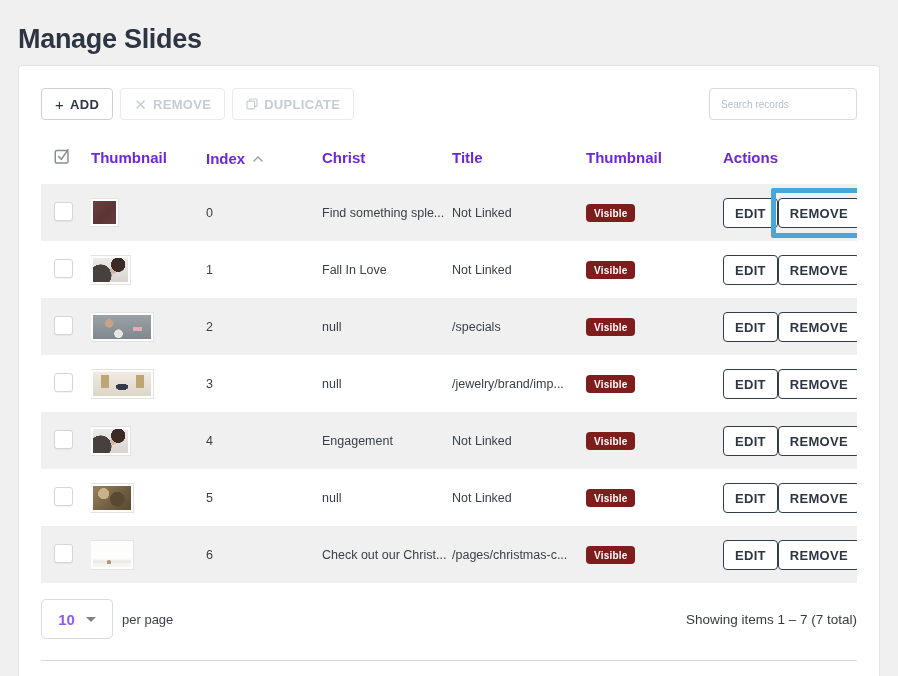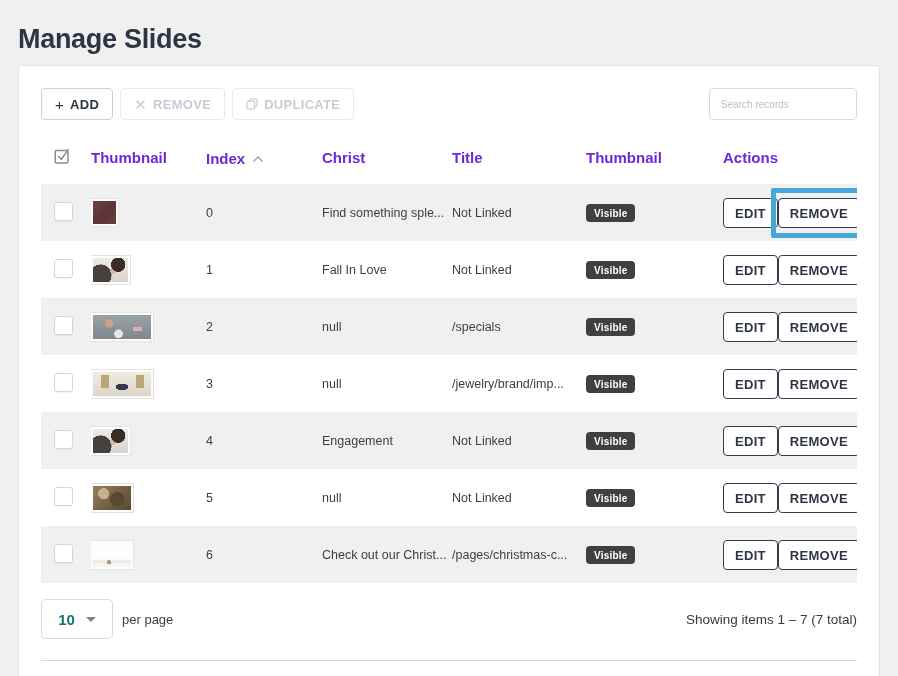--- a/index.html
+++ b/index.html
@@ -86,21 +86,21 @@
       linear-gradient(180deg,#f0ebe3,#dcd5c9); }
   .t5 { width: 42px; height: 28px; background:
       radial-gradient(circle at 28% 32%, #c9b189 0 17%, rgba(0,0,0,0) 18%),
       radial-gradient(circle at 64% 55%, #594932 0 26%, rgba(0,0,0,0) 27%),
       linear-gradient(135deg,#98815c,#6f5d41 60%,#564a30); }
   .t6 { width: 42px; height: 28px; background:
       radial-gradient(circle at 42% 80%, #b3977c 0 7%, rgba(0,0,0,0) 8%),
       linear-gradient(180deg,#fdfdfc 0 66%, #e9e8e3 76%, #f6f5f2 90%); }
   
   .badge {
-    display: inline-block; background: #404040; color: #fff;
+    display: inline-block; background: #7f1d1d; color: #fff;
     font-size: 10px; font-weight: 700; letter-spacing: 0.2px;
     padding: 4px 8px 3px; border-radius: 4px;
   }
   
   .actions { display: flex; align-items: center; }
   .act-btn {
     background: #fff; border: 1px solid #333c4c; border-radius: 4px;
     color: #2e3644; font-family: inherit; font-size: 13px; font-weight: 700;
     letter-spacing: 0.3px; padding: 7px 11px 6px; cursor: pointer; white-space: nowrap;
   }
@@ -110,21 +110,21 @@
     padding: 5px 7px 5px 2px;
     margin: -10px -14px -10px -7px;
   }
   
   .table-footer { display: flex; justify-content: space-between; align-items: center; margin-top: 16px; }
   .pp-wrap { display: flex; align-items: center; gap: 9px; }
   .pp-select {
     width: 72px; height: 40px;
     border: 1px solid #d7dade; border-radius: 5px; background: #fff;
     display: inline-flex; align-items: center; justify-content: center; gap: 11px;
-    font-size: 15px; font-weight: 700; color: #0f766e; cursor: pointer;
+    font-size: 15px; font-weight: 700; color: #8b5cf6; cursor: pointer;
   }
   .caret-down {
     width: 0; height: 0;
     border-left: 5px solid transparent; border-right: 5px solid transparent;
     border-top: 5px solid #7b828c;
   }
   .pp-label { font-size: 13px; color: #3a3f47; }
   .summary { font-size: 13.5px; color: #353a42; }
   .divider { border: none; border-top: 1px solid #d8d8d8; margin-top: 21px; }
 </style>

